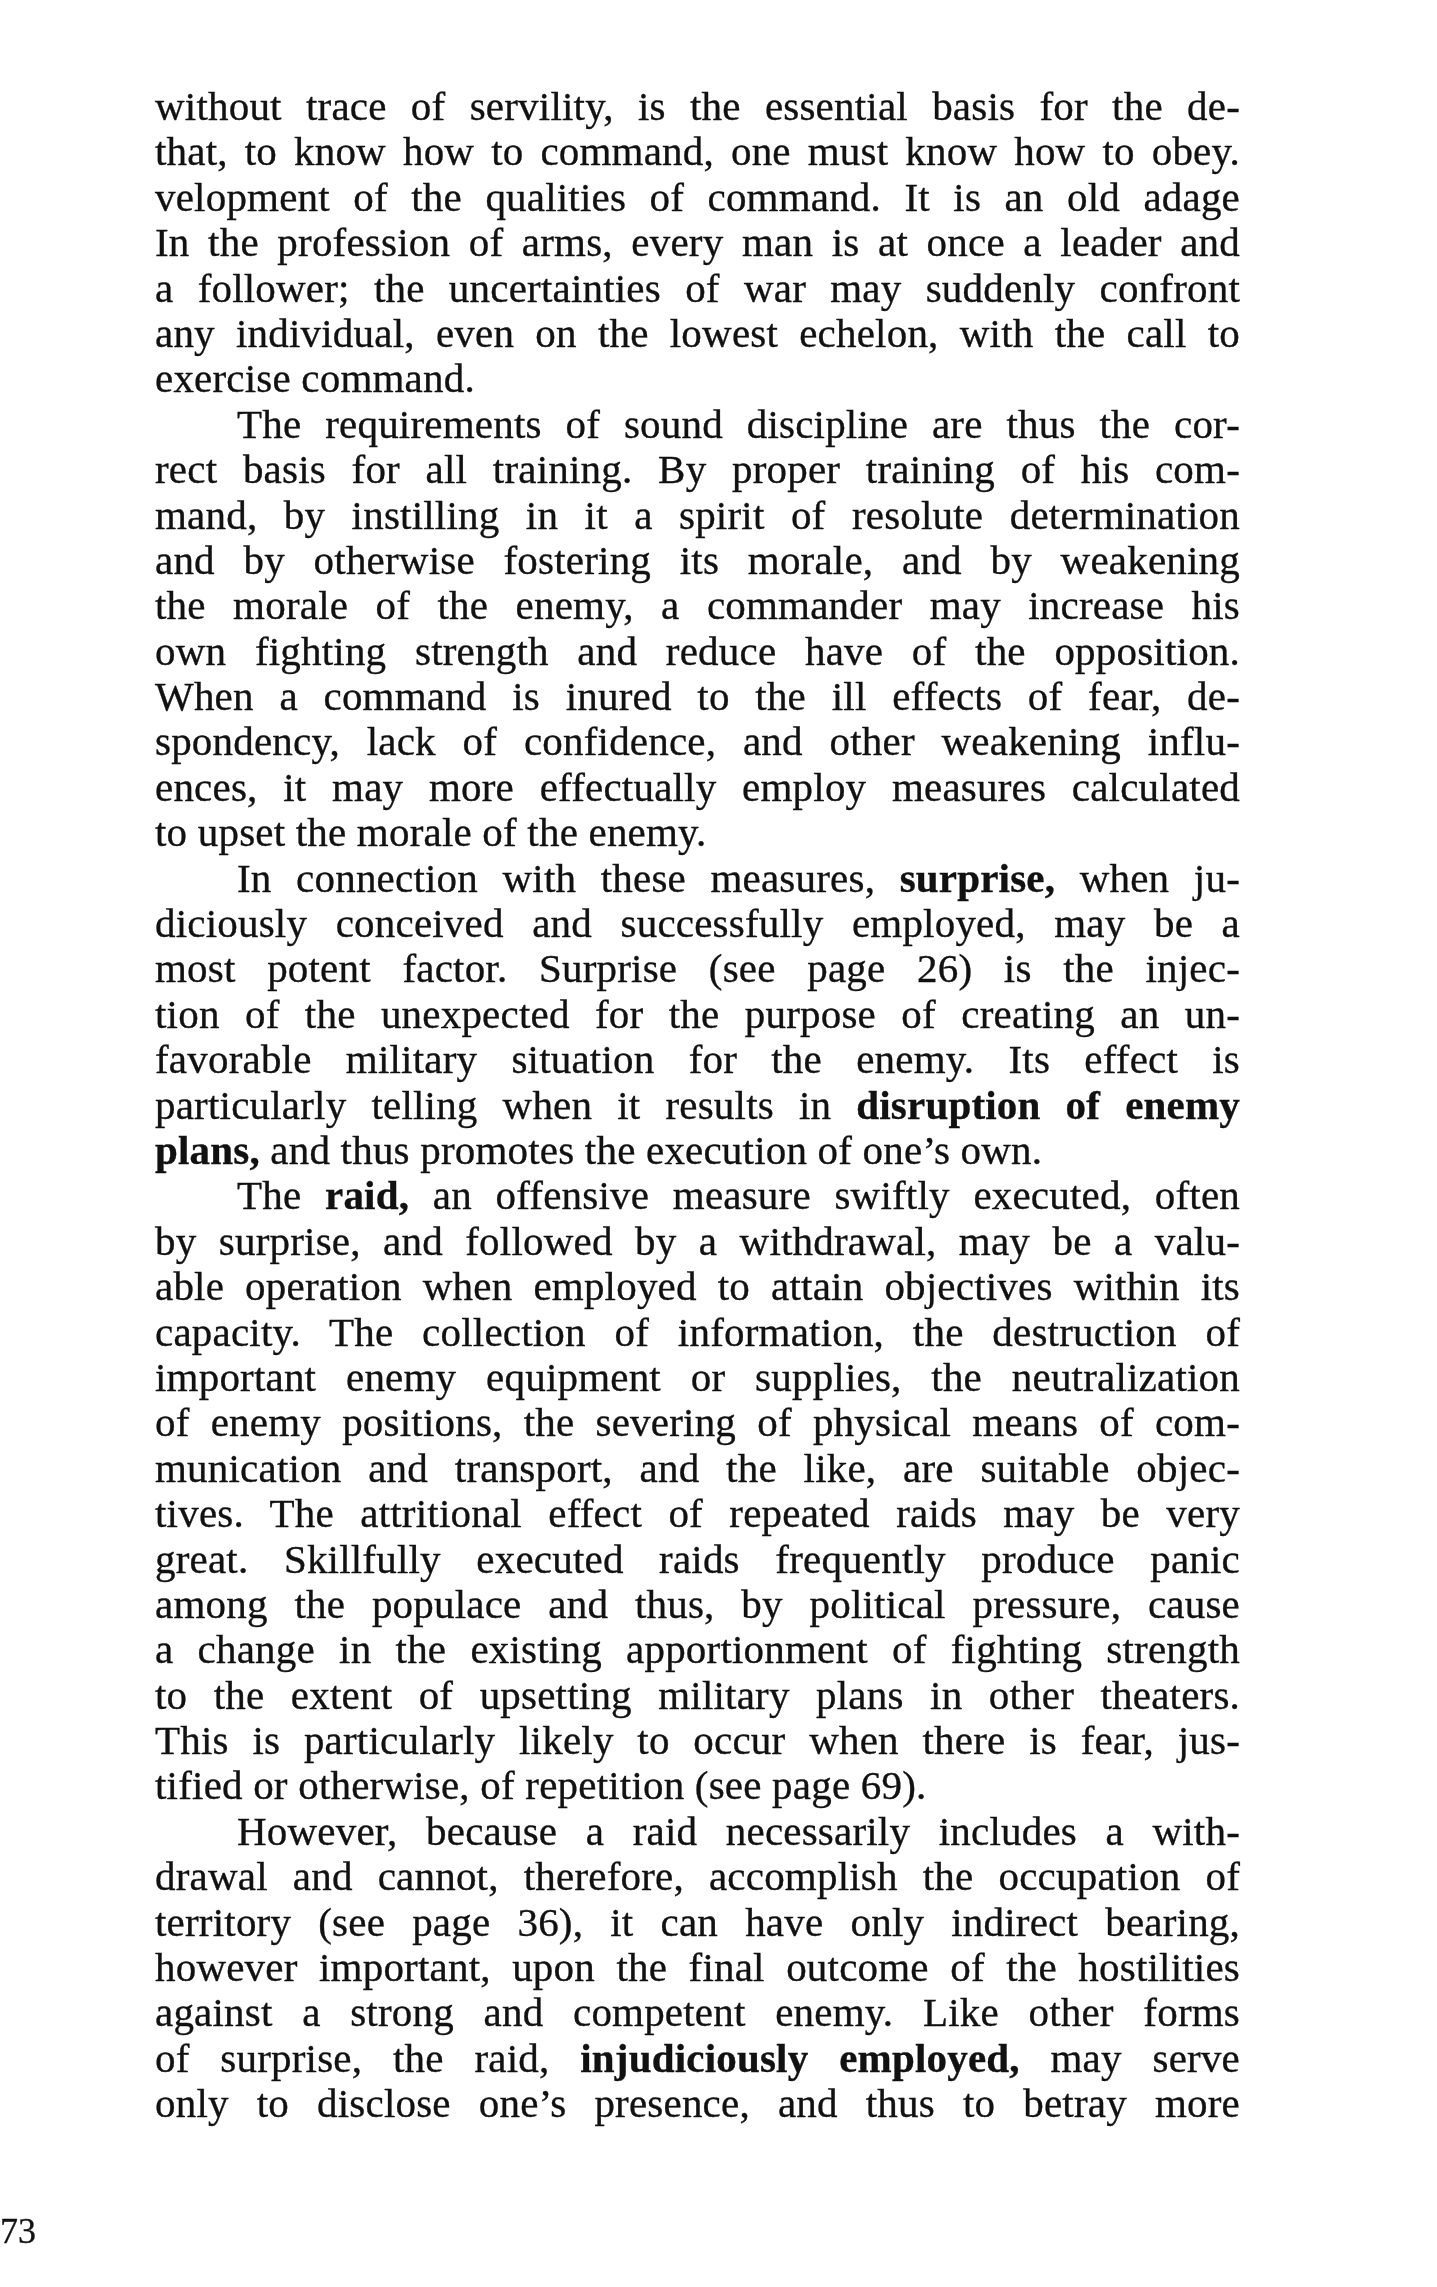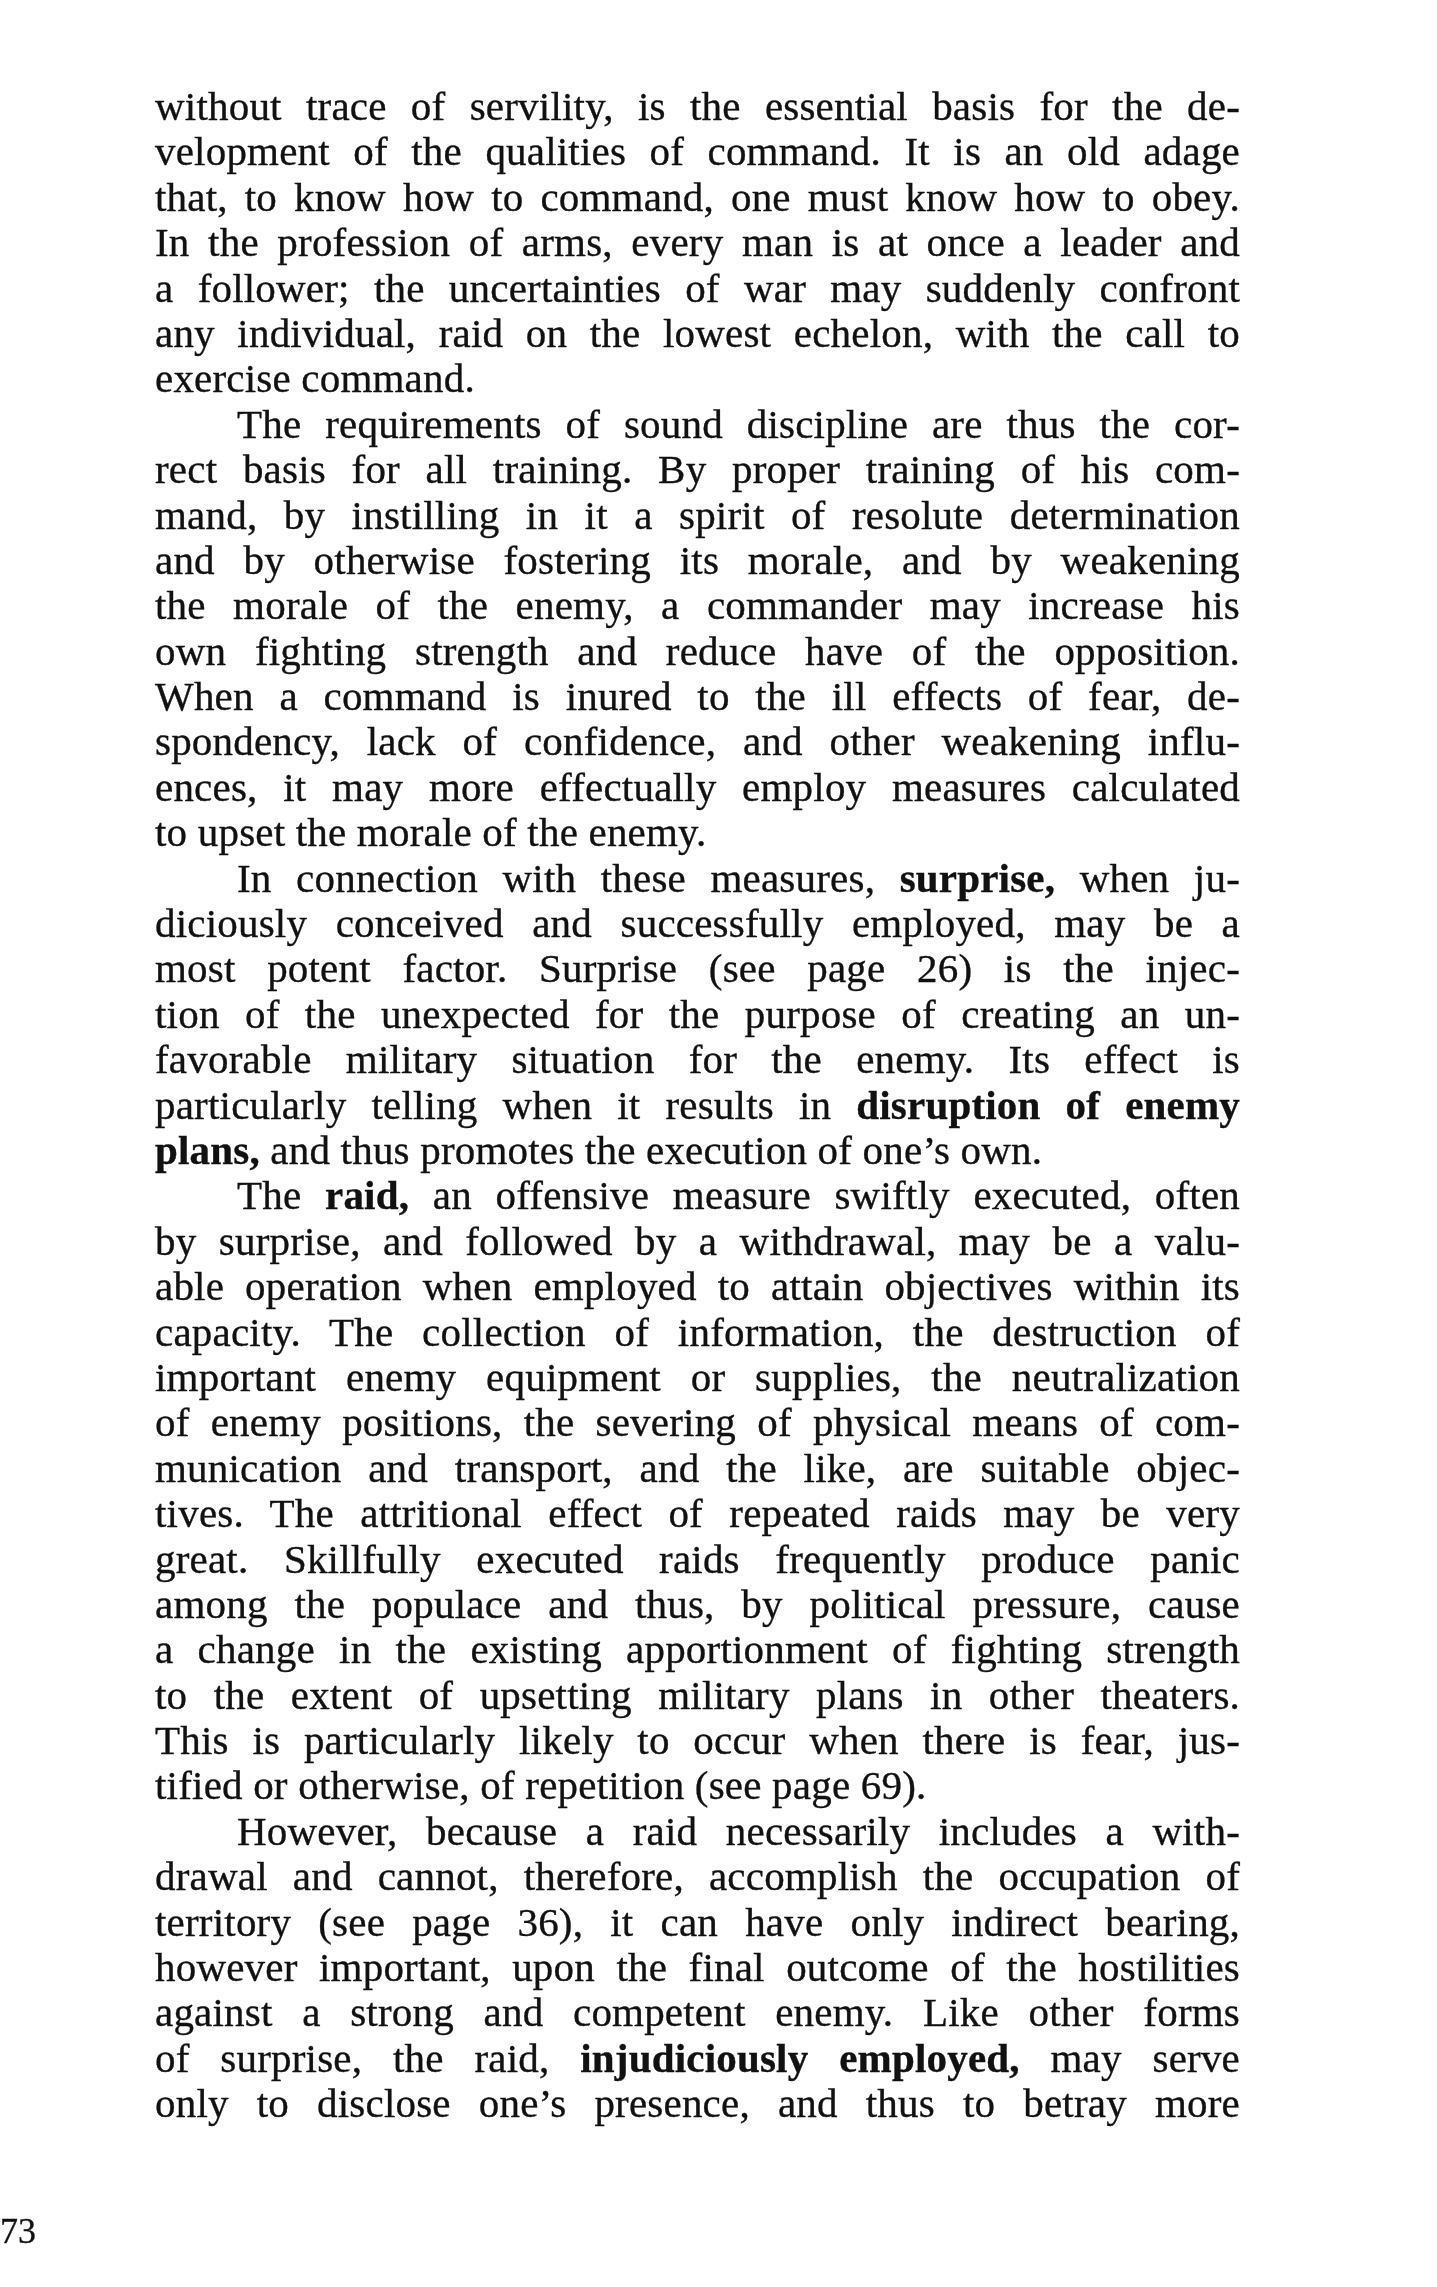--- a/index.html
+++ b/index.html
@@ -61,25 +61,25 @@
     -webkit-text-stroke: 0.3px #111;
   }
 </style>
 </head>
 <body>
 
 <div class="page">
   <div class="text-block" id="text-block">
       <div>
         <span class="line"><span>without trace of servility, is the essential basis for the de-</span></span>
+        <span class="line"><span>that, to know how to command, one must know how to obey.</span></span>
         <span class="line"><span>velopment of the qualities of command. It is an old adage</span></span>
-        <span class="line"><span>that, to know how to command, one must know how to obey.</span></span>
         <span class="line"><span>In the profession of arms, every man is at once a leader and</span></span>
         <span class="line"><span>a follower; the uncertainties of war may suddenly confront</span></span>
-        <span class="line"><span>any individual, raid on the lowest echelon, with the call to</span></span>
+        <span class="line"><span>any individual, even on the lowest echelon, with the call to</span></span>
         <span class="line last"><span>exercise command.</span></span>
       </div>
       <div>
         <span class="line indent"><span>The requirements of sound discipline are thus the cor-</span></span>
         <span class="line"><span>rect basis for all training. By proper training of his com-</span></span>
         <span class="line"><span>mand, by instilling in it a spirit of resolute determination</span></span>
         <span class="line"><span>and by otherwise fostering its morale, and by weakening</span></span>
         <span class="line"><span>the morale of the enemy, a commander may increase his</span></span>
         <span class="line"><span>own fighting strength and reduce have of the opposition.</span></span>
         <span class="line"><span>When a command is inured to the ill effects of fear, de-</span></span>

